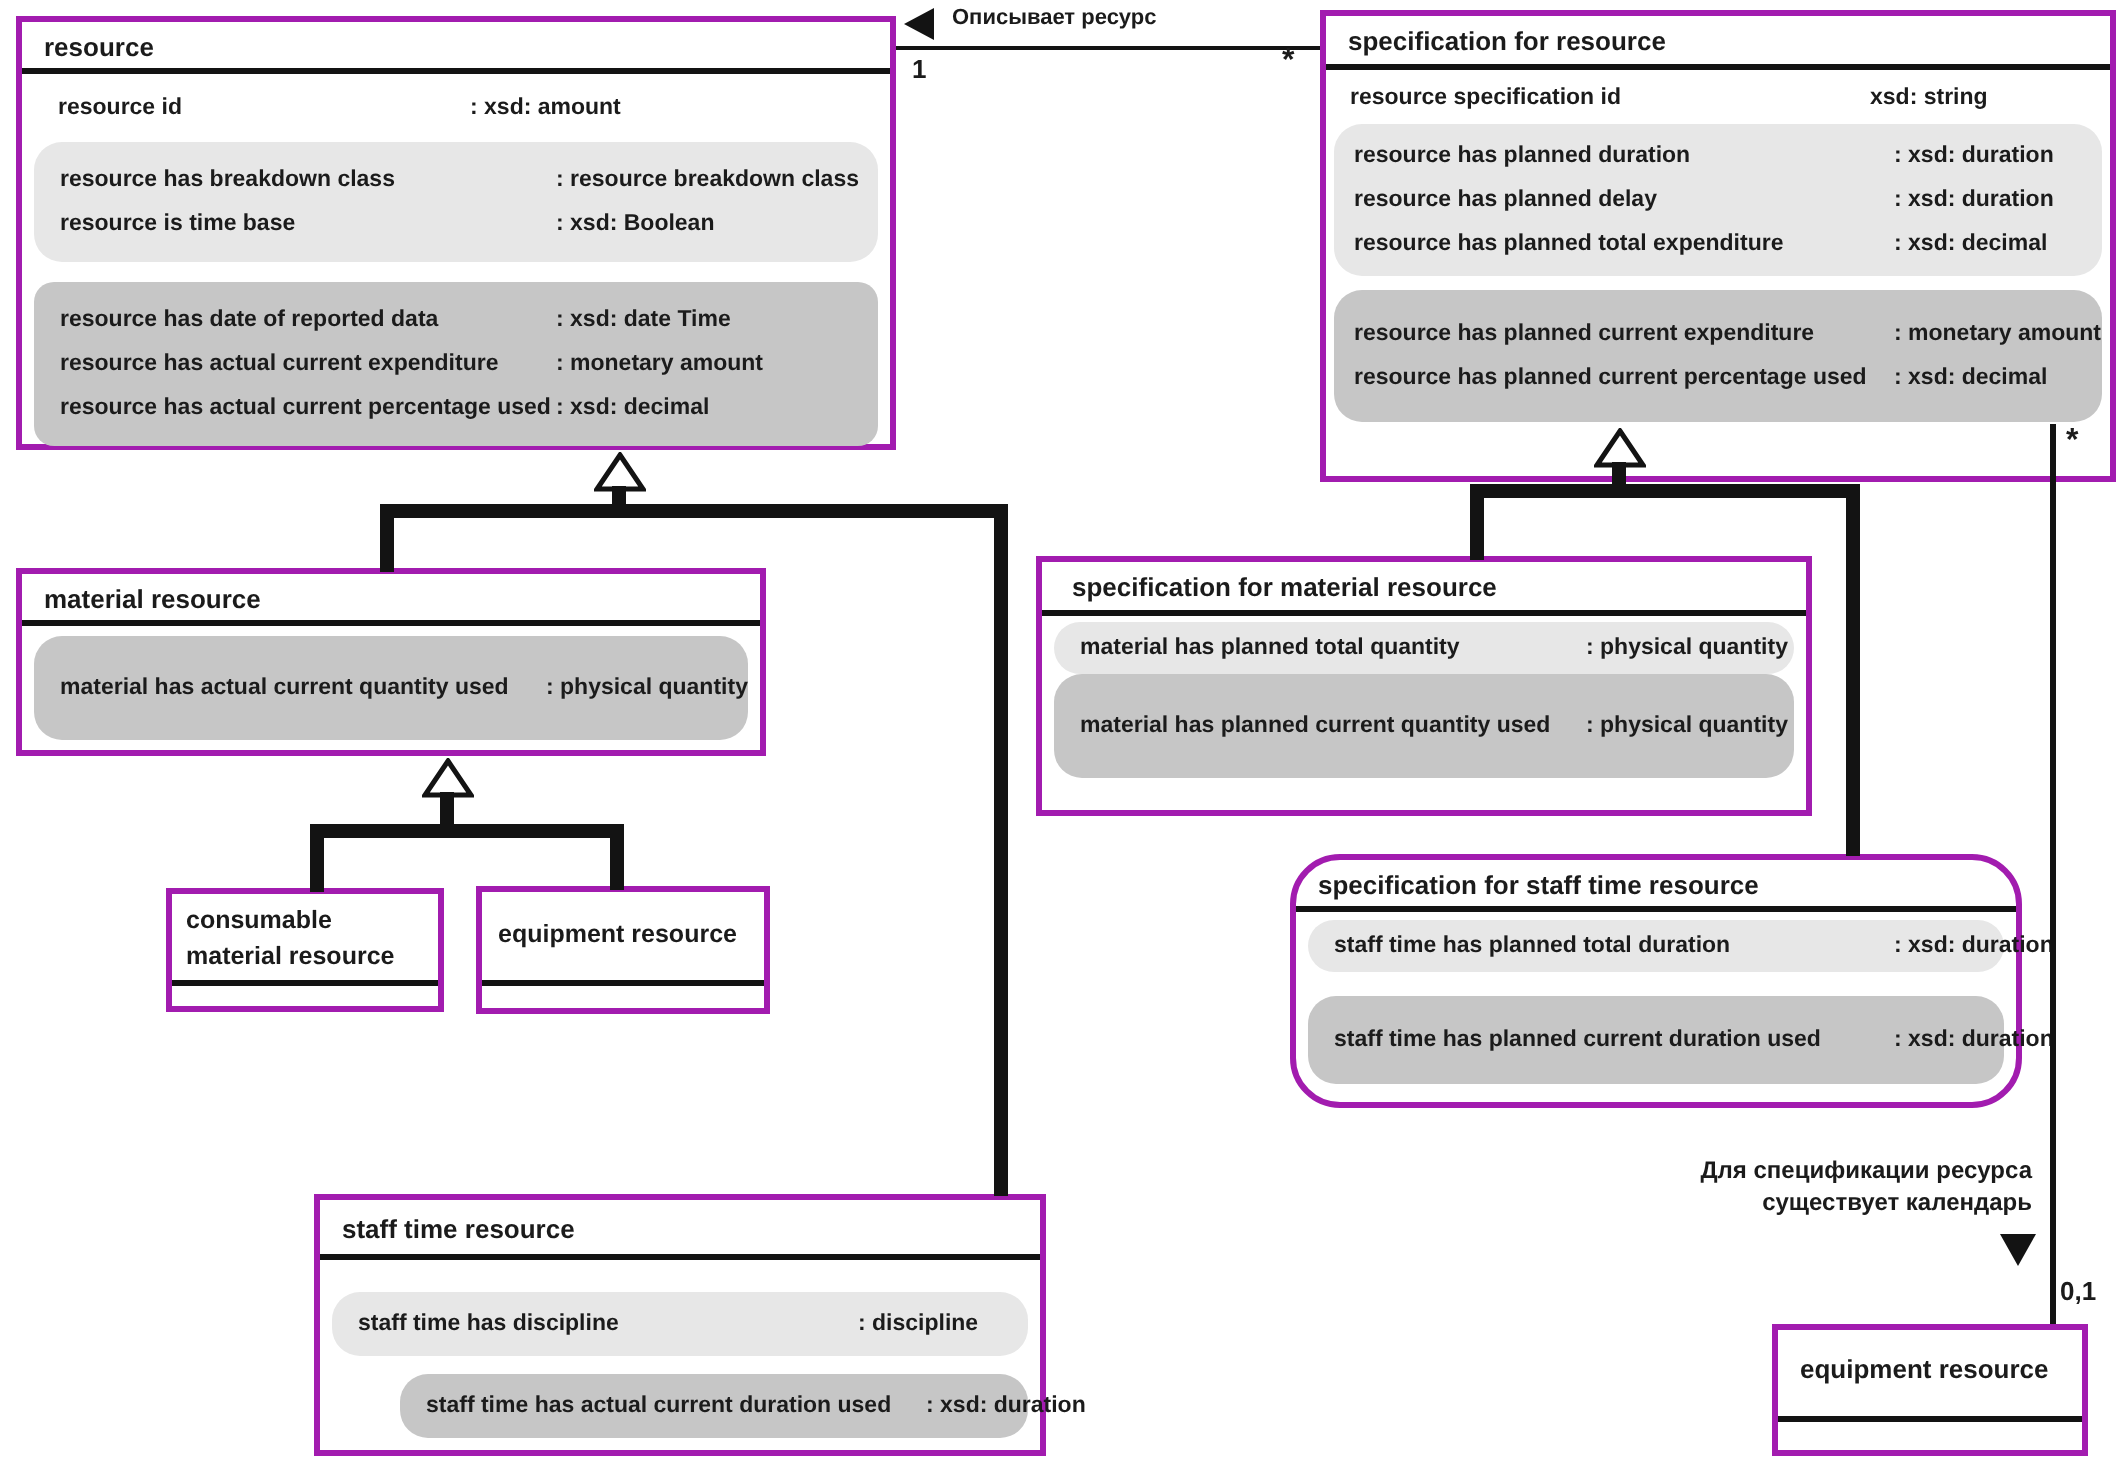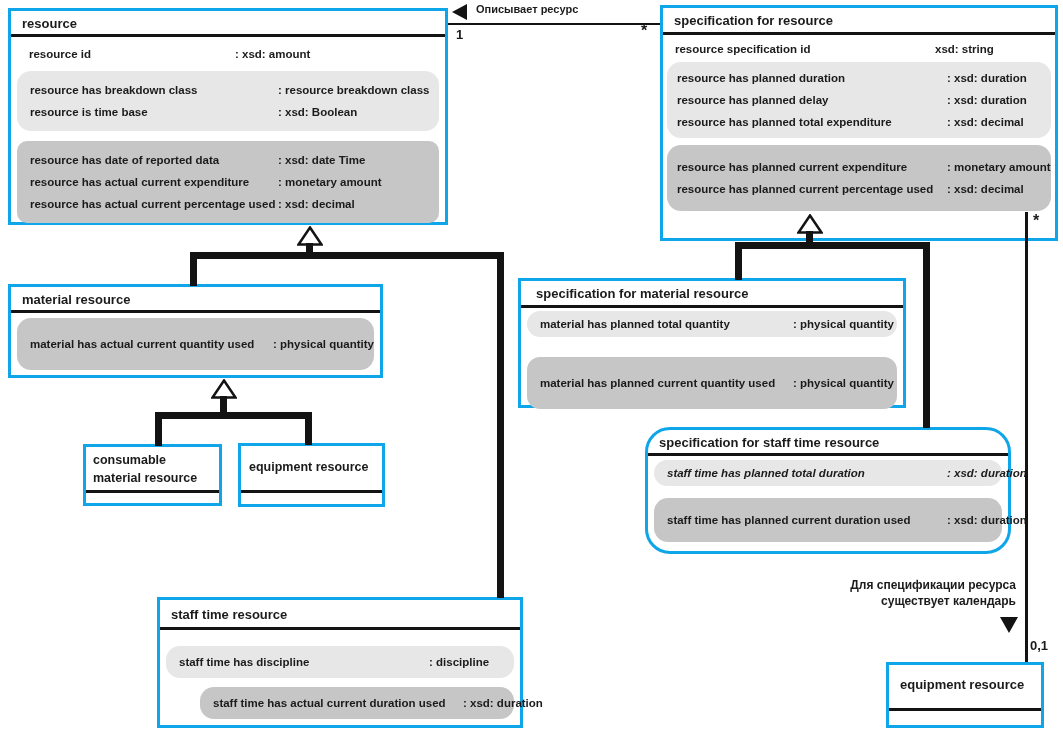--- a/index.html
+++ b/index.html
@@ -3,21 +3,21 @@
 <meta charset="utf-8">
 <style>
   * { margin:0; padding:0; box-sizing:border-box; }
   html,body { background:#ffffff; }
   body { font-family:"Liberation Sans", sans-serif; }
   .canvas {
     position:relative; width:1063px; height:732px; background:#ffffff;
     overflow:hidden; color:#1b1b1b; font-weight:bold;
   }
   
-  .box { position:absolute; border:3px solid #0ea5e9; background:#ffffff; }
+  .box { position:absolute; border:3px solid #a21caf; background:#ffffff; }
   .box-title {
     font-size:13px; line-height:15px; padding:5px 4px 0 11px;
     border-bottom:3px solid #131313; white-space:nowrap; overflow:hidden;
   }
   .box-title.noline { border-bottom:none; }
   .attr-row { position:relative; height:22px; line-height:22px; font-size:11.5px; white-space:nowrap; }
   .attr-name { display:inline-block; }
   .attr-type { position:absolute; top:0; }
   .group { border-radius:14px; margin:0 6px; }
   .group.light { background:#e7e7e7; }
@@ -118,31 +118,31 @@
   </div>
 
   <div class="box" style="left:518px; top:278px; width:388px; height:130px;">
     <div class="box-title" style="height:27px; padding-left:15px;">specification for material resource</div>
     <div class="group light" style="margin-top:3px; padding:2px 6px 2px 13px;">
       <div class="attr-row">
         <span class="attr-name">material has planned total quantity</span>
         <span class="attr-type" style="left:253px;">: physical quantity</span>
       </div>
     </div>
-    <div class="group dark" style="margin-top:20px; padding:15px 6px 15px 13px;border-radius:13px;">
+    <div class="group dark" style="margin-top:0; padding:15px 6px 15px 13px;">
       <div class="attr-row">
         <span class="attr-name">material has planned current quantity used</span>
         <span class="attr-type" style="left:253px;">: physical quantity</span>
       </div>
     </div>
   </div>
 
   <div class="box" style="left:645px; top:427px; width:366px; height:127px;border-radius:25px;">
     <div class="box-title" style="height:26px;">specification for staff time resource</div>
-    <div class="group light" style="margin-top:4px; padding:2px 6px 2px 13px;font-style:italic;">
+    <div class="group light" style="margin-top:4px; padding:2px 6px 2px 13px;">
       <div class="attr-row">
         <span class="attr-name">staff time has planned total duration</span>
         <span class="attr-type" style="left:280px;">: xsd: duration</span>
       </div>
     </div>
     <div class="group dark" style="margin-top:12px; padding:11px 6px 11px 13px;">
       <div class="attr-row">
         <span class="attr-name">staff time has planned current duration used</span>
         <span class="attr-type" style="left:280px;">: xsd: duration</span>
       </div>

